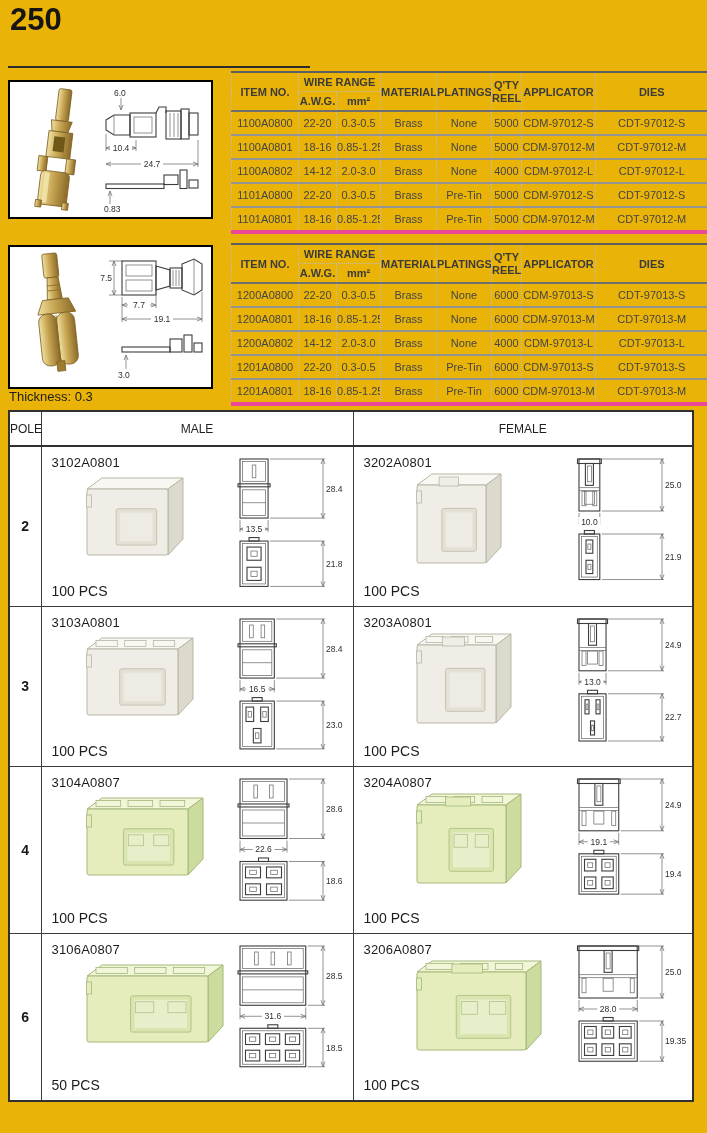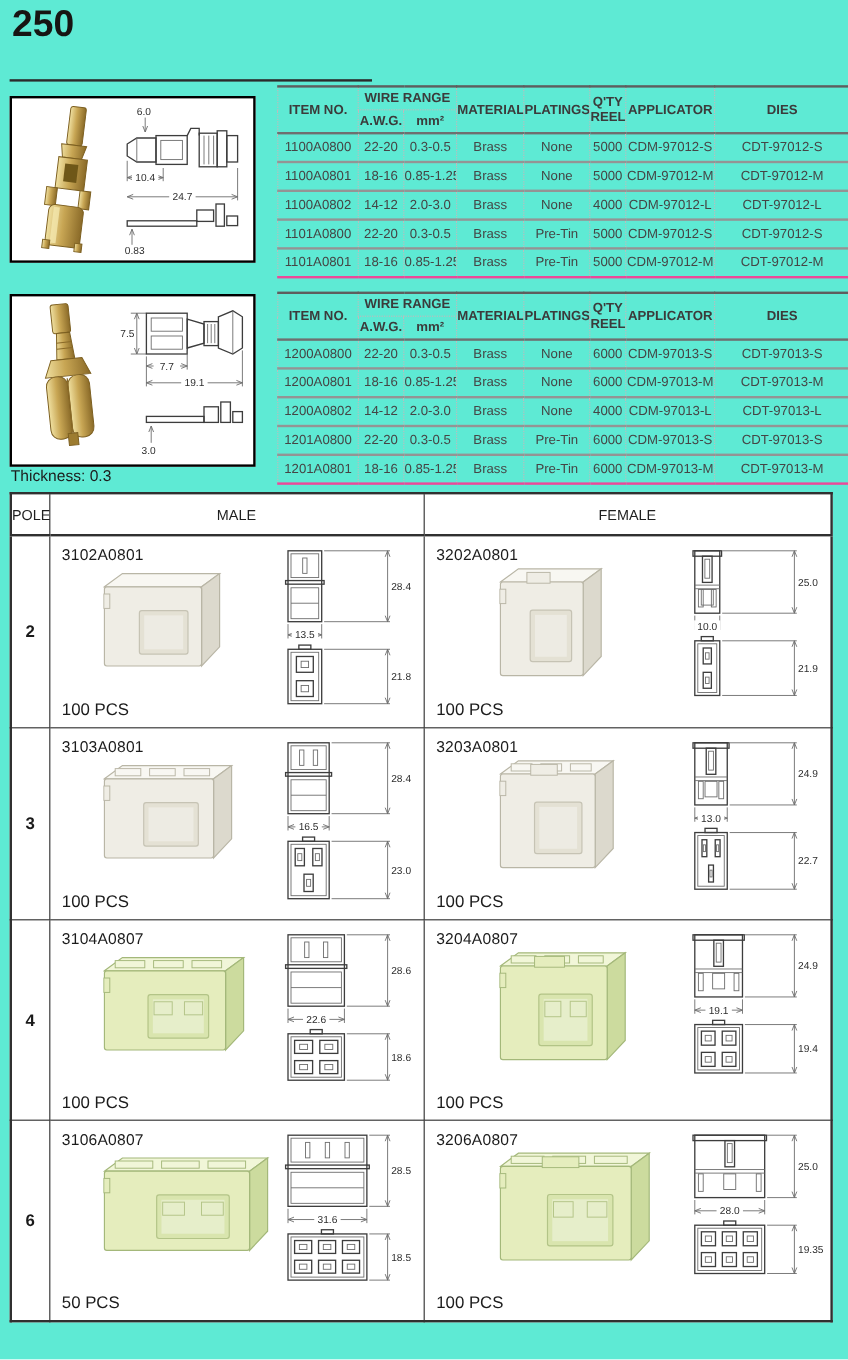--- a/index.html
+++ b/index.html
@@ -1,16 +1,16 @@
 <!DOCTYPE html>
 <html><head>
 <meta charset="utf-8">
 <style>
   html,body{margin:0;padding:0;background:#fff}
-  .page{position:relative;width:707px;height:1133px;overflow:hidden;background:#5eead4;
+  .page{position:relative;width:707px;height:1133px;overflow:hidden;background:#eab308;
         font-family:"Liberation Sans",sans-serif;color:#222}
   .t1{position:absolute;top:4px;left:10px;font-size:31px;font-weight:800;color:#171513;line-height:1}
   .t2{position:absolute;top:35px;left:10px;font-size:29px;font-weight:800;color:#171513;line-height:1;letter-spacing:.5px}
   .title-rule{position:absolute;top:66px;left:8px;width:302px;height:2px;background:#2b2b2b}
   .photo-box{position:absolute;left:8px;width:201px;border:2px solid #000000;background:#fff}
   .box1{top:80px;height:135px}
   .box2{top:245px;height:140px}
   .term-photo{position:absolute;left:6px;top:2px}
   .term-draw{position:absolute;right:1px;top:2px}
   .thickness{position:absolute;top:389px;left:9px;font-size:13px;color:#1c1c1c}
@@ -18,21 +18,21 @@
   #spec-0{top:71px}
   #spec-1{top:243px}
   .spec-table{border-collapse:collapse;table-layout:fixed;width:476px;font-size:11px;color:#454545;
               border-top:2px solid #5e5e5e}
   .spec-table th,.spec-table td{border-left:1px dotted #bcbcbc;text-align:center;padding:0;
               overflow:hidden;white-space:nowrap}
   .spec-table thead th{font-weight:bold;color:#3b3b3b;height:18px;font-size:11px}
   .spec-table thead .hdr-bottom{border-bottom:2px solid #6f6f6f}
   .spec-table th.wire{border-bottom:1px dotted #bcbcbc}
   .spec-table td{height:22px;border-bottom:2px solid #949494}
-  .spec-table tbody tr:last-child td{border-bottom:2px solid #ec4899}
+  .spec-table tbody tr:last-child td{border-bottom:4px solid #ec4899}
   .qty2 div{line-height:1.15}
   #pole-grid{position:absolute;top:410px;left:8px;width:684px;border-collapse:collapse;
              table-layout:fixed;border:2px solid #303030;background:#fff}
   #pole-grid th,#pole-grid td{border:1px solid #3c3c3c;padding:0}
   #pole-grid thead th{height:33px;font-size:12px;font-weight:normal;color:#1f1f1f;border-bottom:2px solid #303030}
   .pole-cell{text-align:center;font-size:14px;font-weight:bold;color:#1a1a1a}
   .conn-cell{position:relative;vertical-align:top}
   .part{position:absolute;top:8px;left:10px;font-size:13px;font-weight:normal;color:#1c1c1c;letter-spacing:.2px}
   .qty{position:absolute;bottom:7px;left:10px;font-size:14px;font-weight:normal;color:#1c1c1c}
   .photo{position:absolute}

